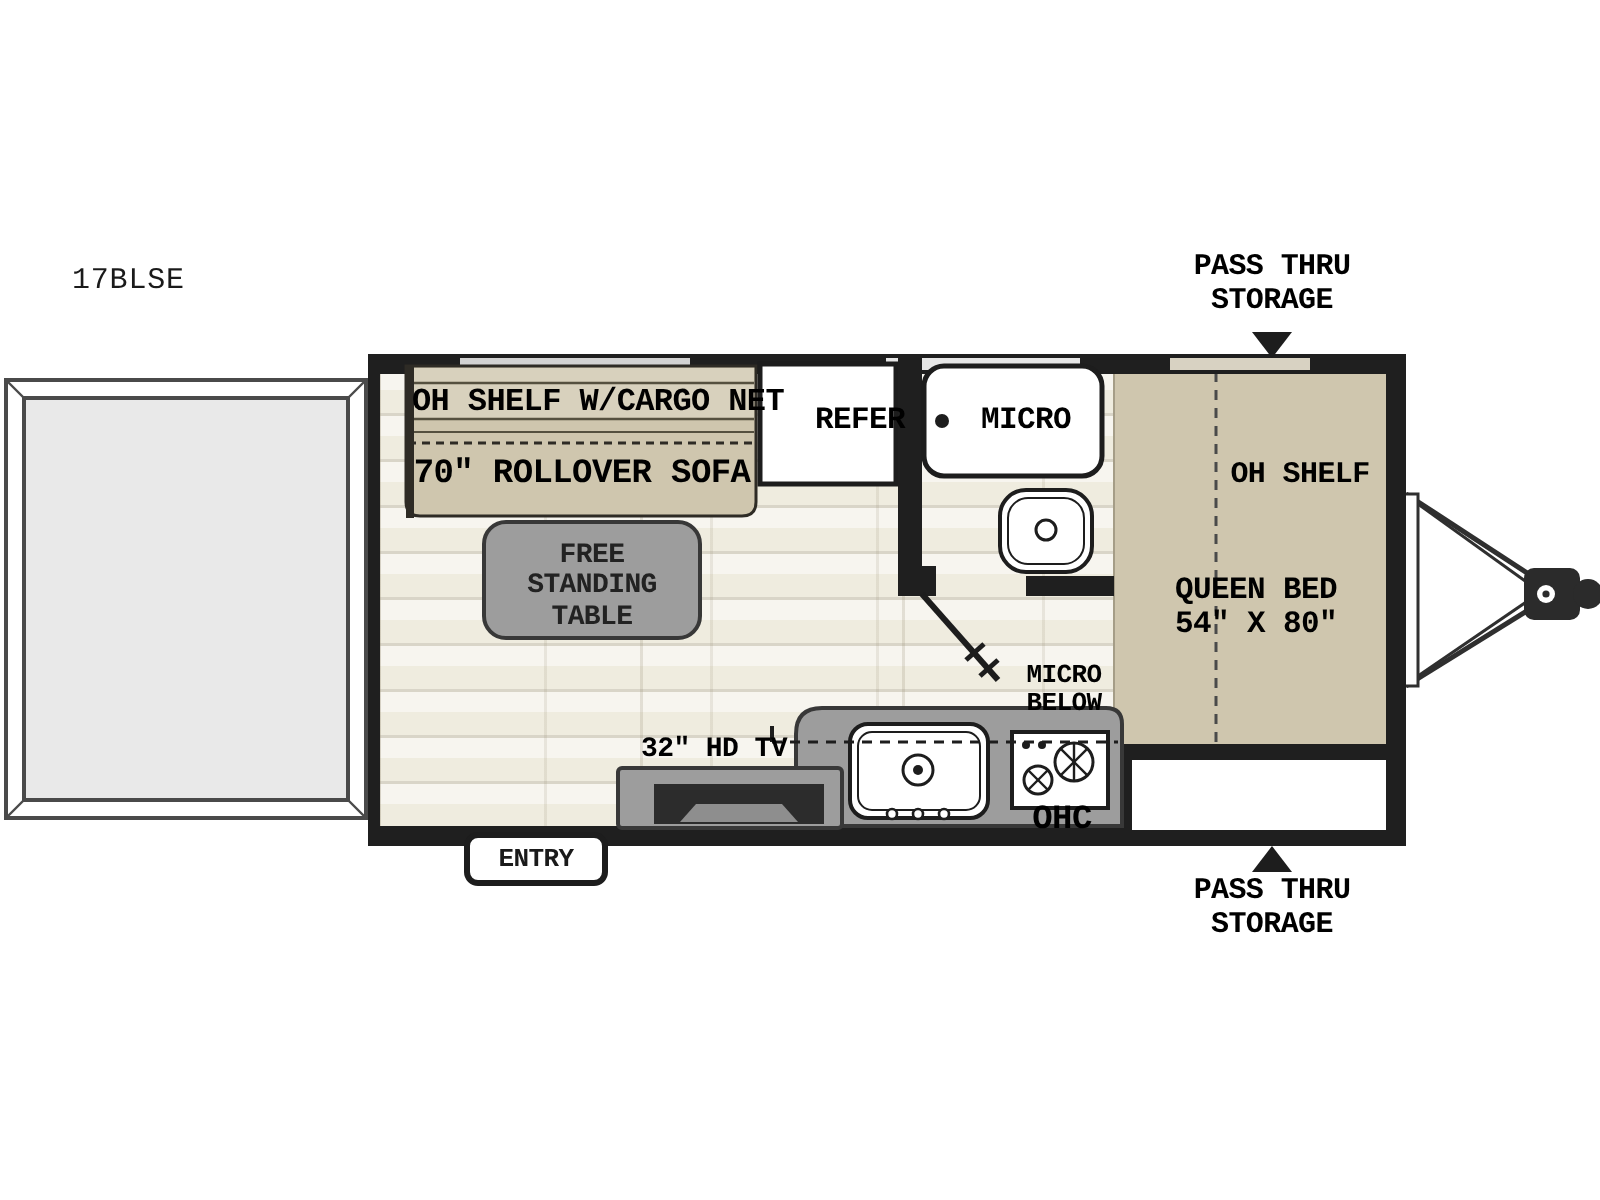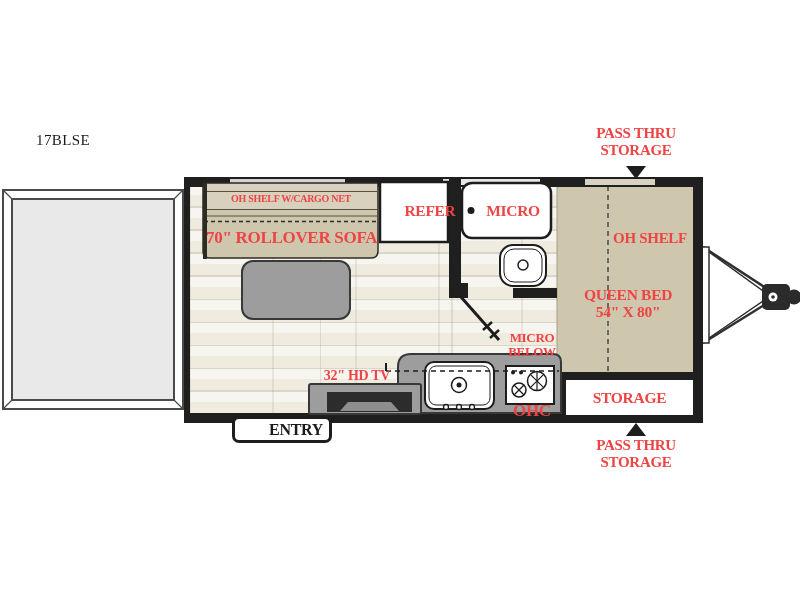--- a/index.html
+++ b/index.html
@@ -1,49 +1,49 @@
 <!DOCTYPE html>
 <html><head>
 <meta charset="utf-8">
 <style>
   html,body{margin:0;padding:0;background:#ffffff;}
   #stage{position:relative;width:800px;height:600px;background:#ffffff;overflow:hidden;
-         font-family:Liberation Serif, serif;color:#1a1a1a;}
+         font-family:Liberation Mono, monospace;color:#1a1a1a;}
   
   #floor{position:absolute;left:189px;top:185px;width:506px;height:230px;z-index:1;
     background-color:#f5f3ec;
     background-image:
       repeating-linear-gradient(90deg, rgba(150,140,115,0.22) 0 1.5px, rgba(0,0,0,0) 1.5px 131px),
       repeating-linear-gradient(90deg, rgba(150,140,115,0.16) 0 1.5px, rgba(0,0,0,0) 1.5px 83px),
       repeating-linear-gradient(180deg, #f7f5ef 0 10px, #efecdf 10px 21.5px, #d9d5c8 21.5px 23px);
   }
   #plan-svg{position:absolute;left:0;top:0;z-index:2;}
   .lbl{position:absolute;z-index:3;font-weight:700;text-align:center;
-       letter-spacing:-0.3px;line-height:1.12;color:#ef4444;}
+       letter-spacing:-0.3px;line-height:1.12;color:#000000;}
   .nowrap{white-space:nowrap;}
   #model-label{position:absolute;left:36px;top:132px;z-index:3;font-size:15px;
                font-weight:400;letter-spacing:0.4px;color:#1a1a1a;}
   #ramp-label{left:56px;top:276px;width:72px;font-size:17px;line-height:1.06;}
-  #shelf-cargo-label{left:206px;top:193px;width:170px;font-size:10px;}
+  #shelf-cargo-label{left:206px;top:193px;width:170px;font-size:16px;}
   #sofa-label{left:206px;top:228px;width:170px;font-size:17px;}
   #table-label{left:252px;top:271px;width:88px;font-size:14px;line-height:1.1;color:#222;}
   #refer-label{left:396px;top:202px;width:68px;font-size:15.5px;}
   #shower-label{left:477px;top:202px;width:72px;font-size:15.5px;}
   #ohshelf-bed-label{left:606px;top:230px;width:88px;font-size:15px;}
   #queenbed-label{left:578px;top:287px;width:100px;font-size:15.5px;line-height:1.08;}
   #storage-label{left:569px;top:389px;width:121px;font-size:15.5px;}
   #passthru-top-label{left:585px;top:125px;width:102px;font-size:15px;line-height:1.15;}
   #passthru-bottom-label{left:585px;top:437px;width:102px;font-size:15px;line-height:1.15;}
   #micro-label{left:504px;top:331px;width:56px;font-size:13px;line-height:1.1;text-align:center;}
   #ohc-label{left:513px;top:401px;width:36px;font-size:17px;}
   #tv-label{left:318px;top:368px;width:78px;font-size:14px;}
   #entry-label{position:absolute;left:232px;top:416px;width:66px;height:21px;z-index:4;
        background:#ffffff;border:3px solid #1d1d1d;border-radius:7px;
        display:flex;align-items:center;justify-content:center;
-       font-size:16px;font-weight:700;letter-spacing:-0.3px;padding-left:28px;}
+       font-size:13px;font-weight:700;letter-spacing:-0.3px;}
 </style>
 </head>
 <body>
 
 <div id="stage">
 
   <div id="floor"></div>
 
   <svg id="plan-svg" width="800" height="600" viewBox="0 0 800 600">
 
@@ -169,30 +169,30 @@
     <polygon points="626,436 646,436 636,423" fill="#1d1d1d"></polygon>
   </svg>
 
   <div id="model-label">17BLSE</div>
 
 
   <div class="lbl nowrap" id="shelf-cargo-label">OH SHELF W/CARGO NET</div>
 
   <div class="lbl nowrap" id="sofa-label">70" ROLLOVER SOFA</div>
 
+  <div class="lbl" id="table-label">FREE STANDING TABLE</div>
 
   <div class="lbl nowrap" id="refer-label">REFER</div>
 
   <div class="lbl nowrap" id="shower-label">MICRO</div>
 
   <div class="lbl nowrap" id="ohshelf-bed-label">OH SHELF</div>
 
   <div class="lbl" id="queenbed-label">QUEEN BED 54" X 80"</div>
 
-  <div class="lbl" id="storage-label">STORAGE</div>
 
   <div class="lbl" id="passthru-top-label">PASS THRU STORAGE</div>
 
   <div class="lbl" id="passthru-bottom-label">PASS THRU STORAGE</div>
 
   <div class="lbl" id="micro-label">MICRO BELOW</div>
 
   <div class="lbl" id="ohc-label">OHC</div>
 
   <div class="lbl nowrap" id="tv-label">32" HD TV</div>

